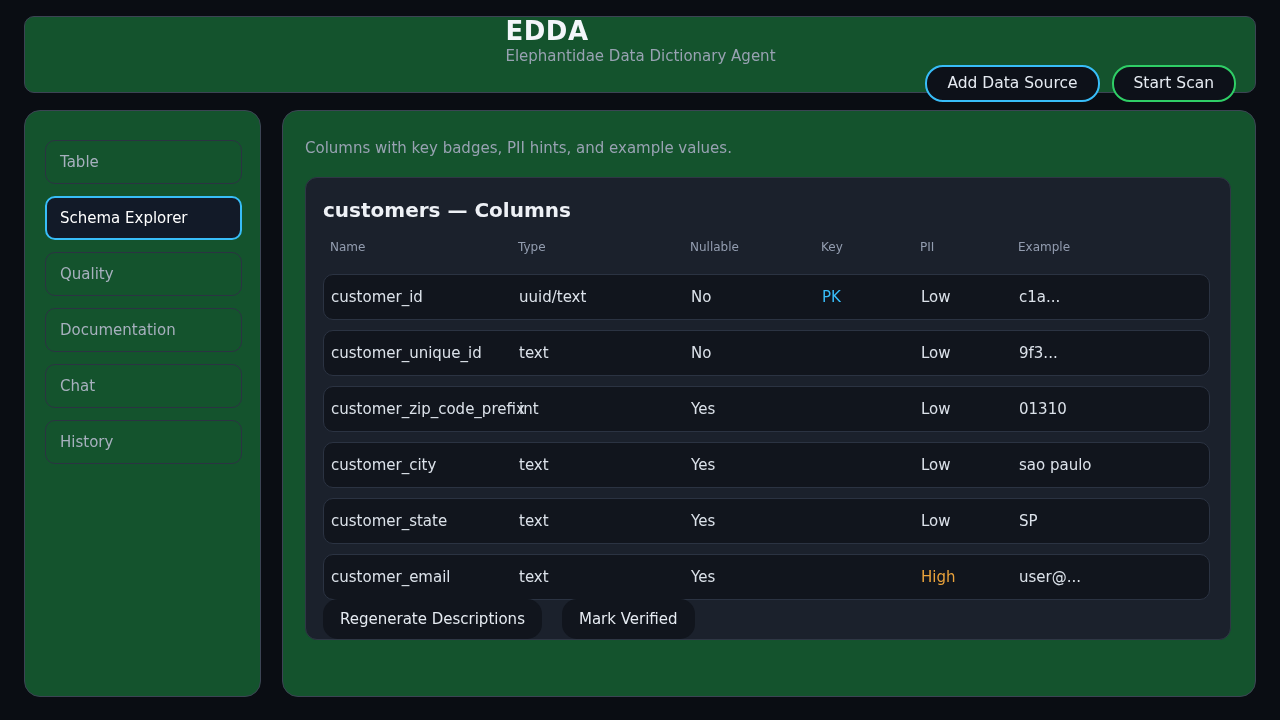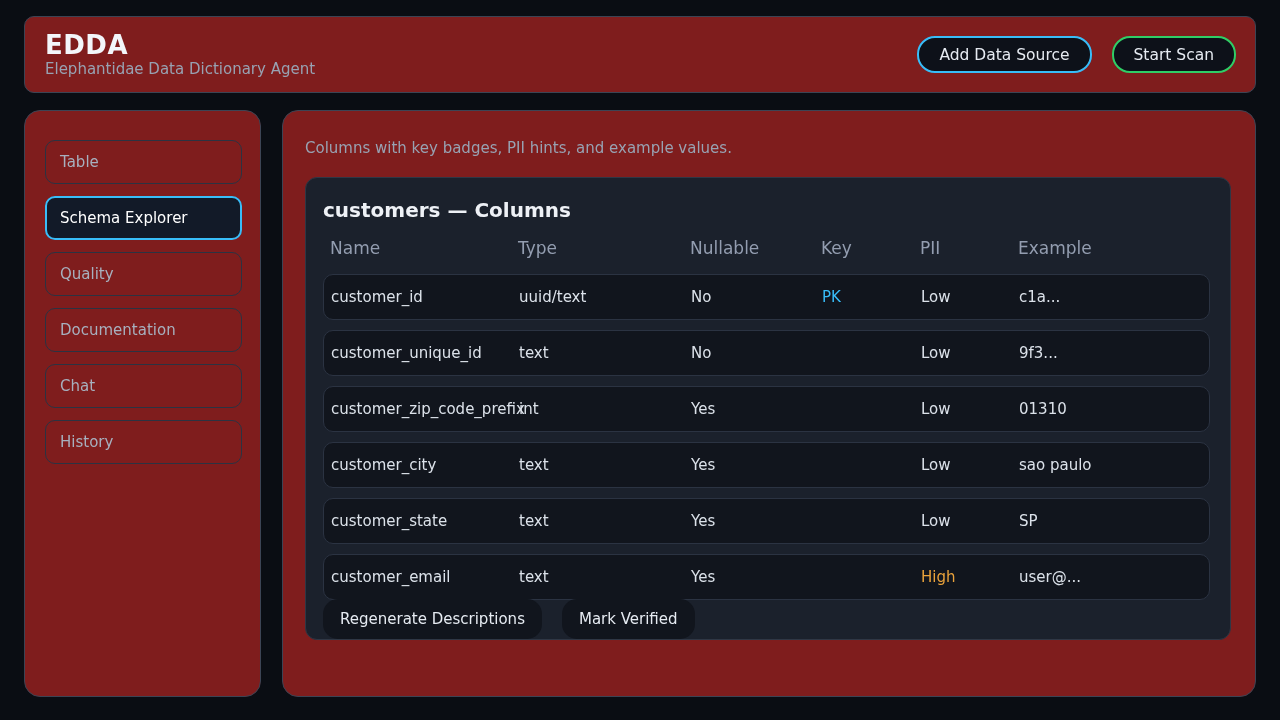--- a/index.html
+++ b/index.html
@@ -6,35 +6,36 @@
   html, body { width: 1280px; height: 720px; }
   body {
     position: relative;
     background: #0a0d13;
     font-family: "DejaVu Sans", sans-serif;
     color: #e9edf3;
     overflow: hidden;
   }
   .panel {
     position: absolute;
-    background: #7f1d1d;
+    background: #14532d;
     border: 1px solid #3c4454;
     border-radius: 14px;
+    flex-direction: column;
   }
 
   
   .header {
     left: 24px; top: 16px; width: 1232px; height: 77px;
     border-radius: 10px;
     display: flex; align-items: center;
     padding: 0 19px 0 20px;
   }
   .brand-title { font-size: 26px; font-weight: bold; color: #f3f6fa; line-height: 1.15; letter-spacing: 0.5px; }
   .brand-subtitle { font-size: 15px; color: #98a2b2; }
-  .header-actions { margin-left: auto; display: flex; gap: 20px; }
+  .header-actions { margin-left: auto; display: flex; gap: 12px; }
   .btn {
     height: 37px; border-radius: 18px;
     background: #0d1119; color: #e6ebf2;
     font-size: 15.5px; font-family: "DejaVu Sans", sans-serif;
     padding: 0 20px; cursor: pointer;
     display: inline-flex; align-items: center; justify-content: center;
     border: 2px solid transparent;
   }
   .btn-blue { border-color: #38bdf8; }
   .btn-green { border-color: #2fce66; }
@@ -80,21 +81,21 @@
   .card-title { font-size: 20px; font-weight: bold; color: #eef1f6; line-height: 24px; }
 
   .tgrid {
     display: grid;
     grid-template-columns: 188px 172px 131px 99px 98px 1fr;
     align-items: center;
   }
   .thead {
     margin-top: 16px; height: 18px;
     padding-left: 7px;
-    font-size: 17px; color: #939db0;
+    font-size: 12px; color: #939db0;
     margin-bottom: 18px;
   }
   .trow {
     height: 46px;
     background: #11151d;
     border: 1px solid #2b3342;
     border-radius: 10px;
     padding-left: 7px;
     margin-bottom: 10px;
     font-size: 15px; color: #dce2ea;

